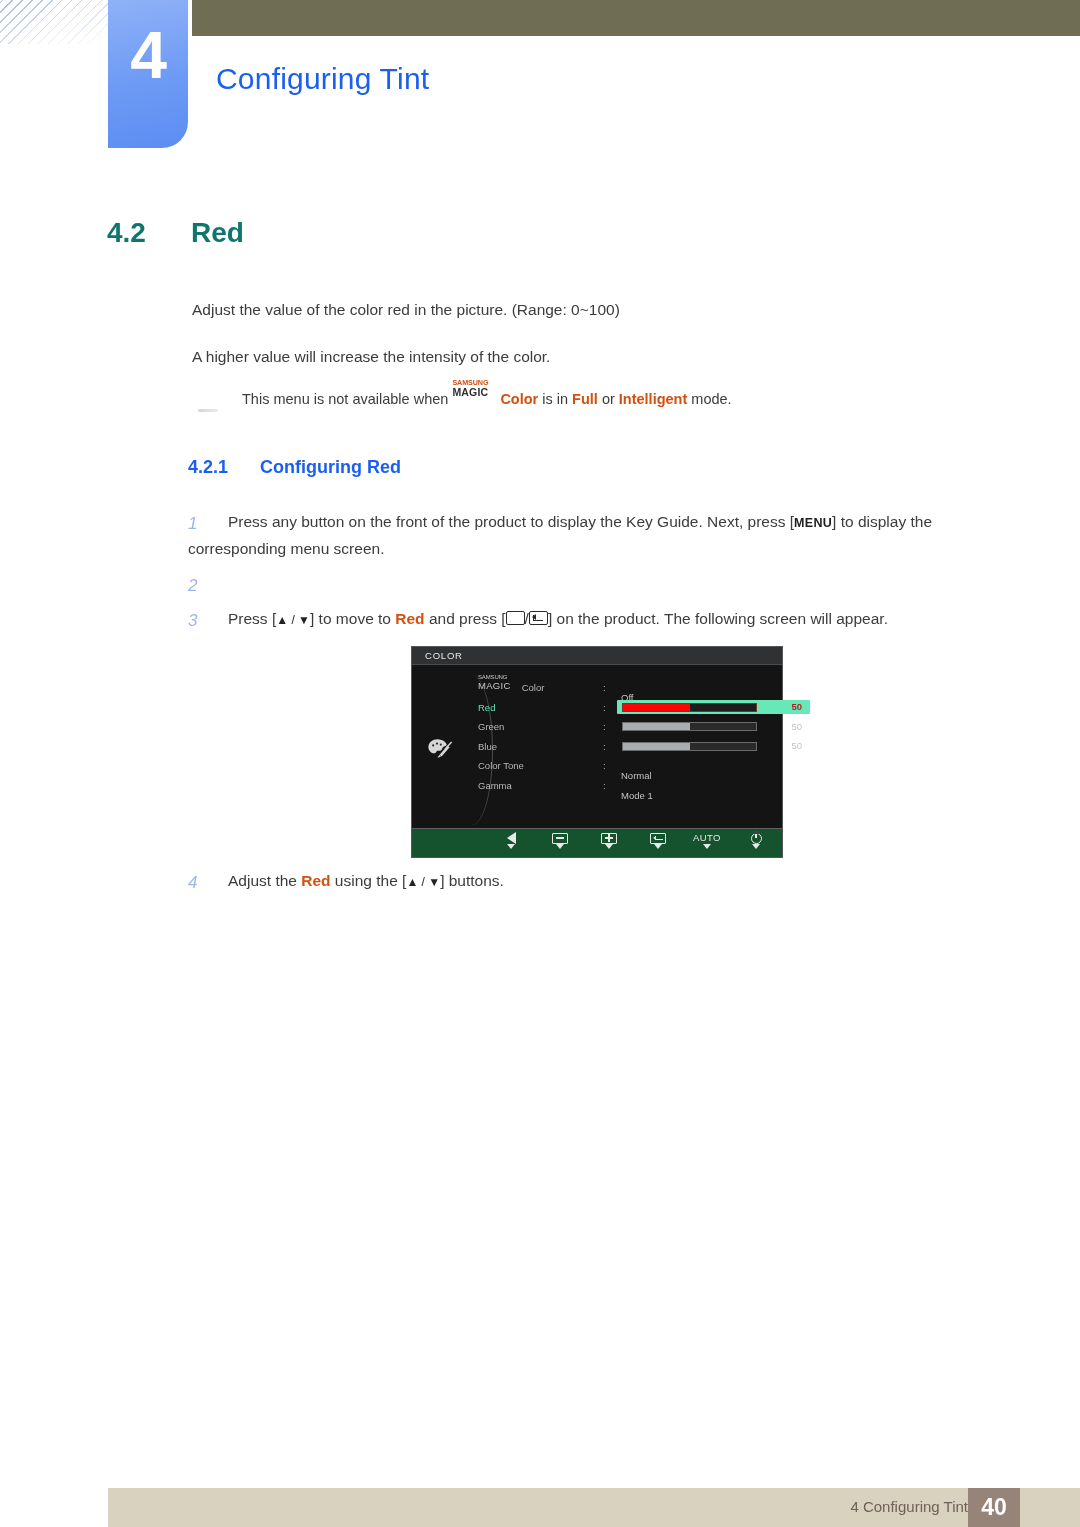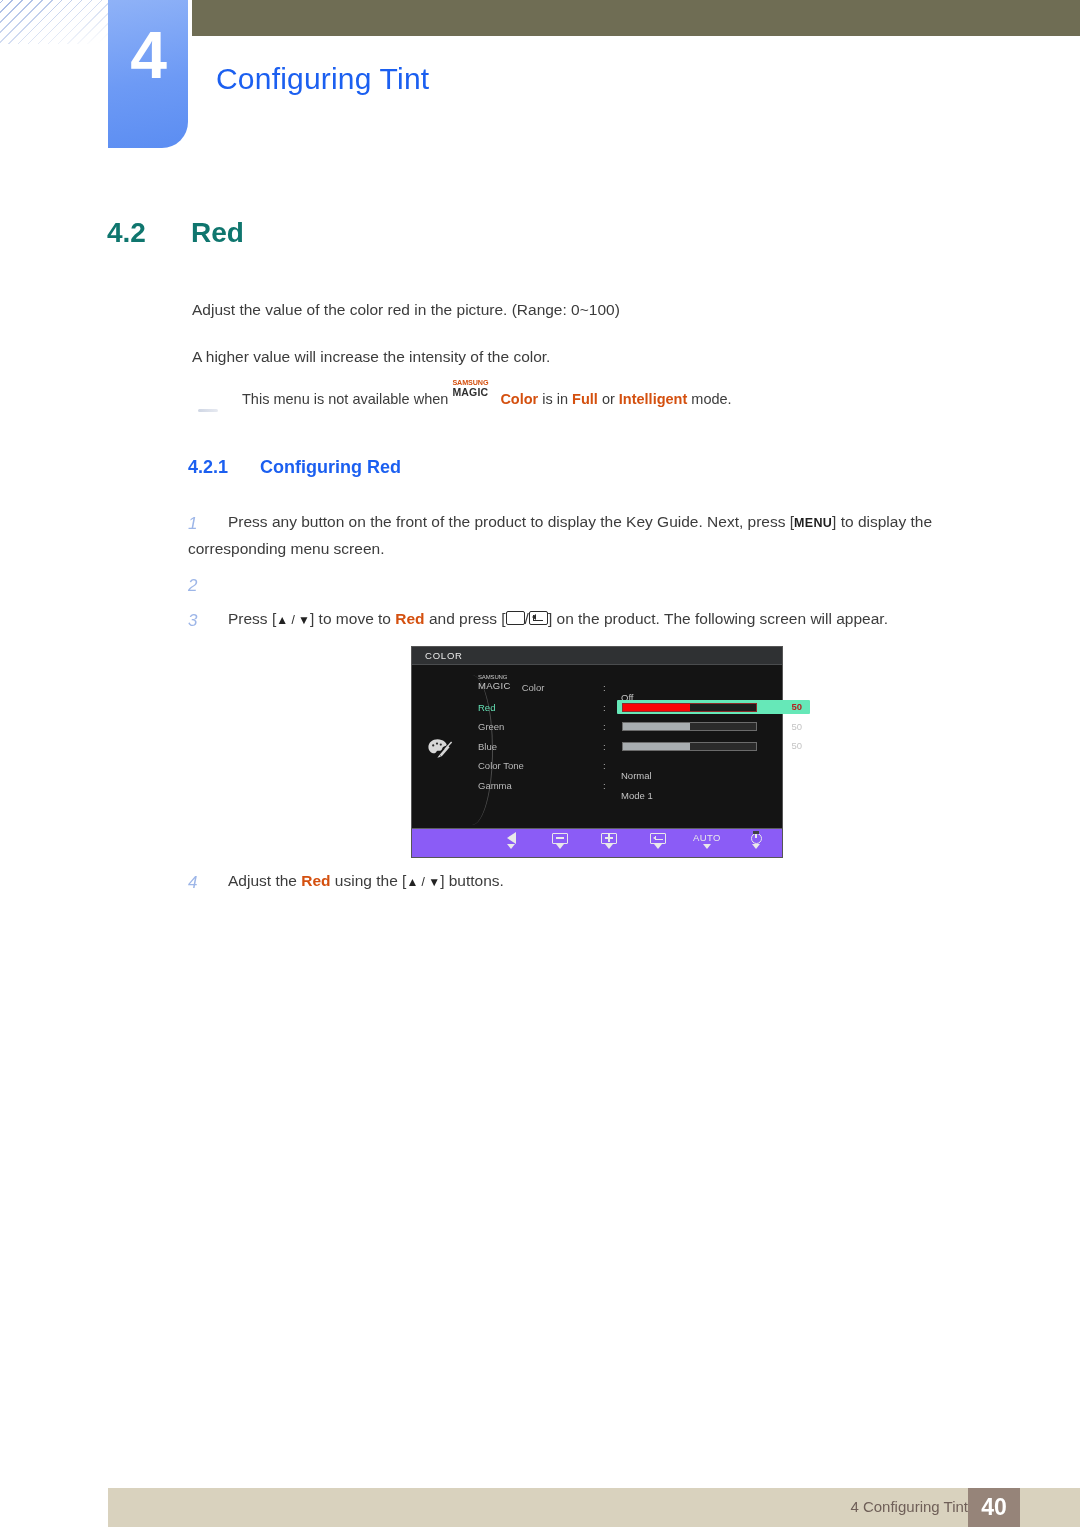--- a/index.html
+++ b/index.html
@@ -311,21 +311,21 @@
   }
   .magic-osd .m {
     position: absolute; left: 0; top: 0;
     font-size: 9.5px; color: #c8c8c8; letter-spacing: .3px; line-height: 1;
   }
 
   .osd-footer {
     position: absolute;
     left: 0; bottom: 0;
     width: 100%; height: 29px;
-    background: #8b5cf6;
+    background: #14532d;
     border-top: 1px solid #5d5f61;
     box-sizing: border-box;
   }
   .osd-btns {
     position: absolute;
     right: 10px; top: 3px;
     display: flex;
     gap: 17px;
     align-items: flex-start;
   }

